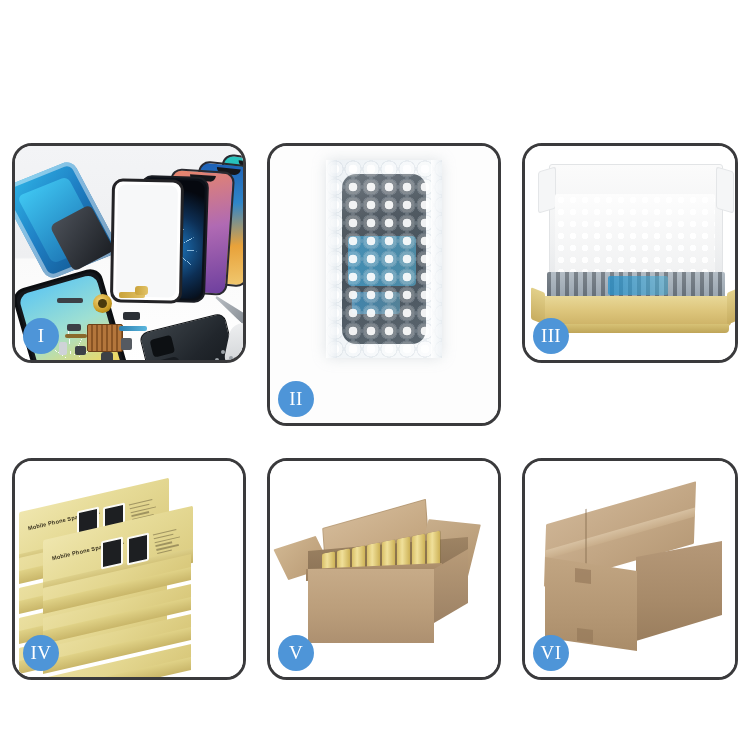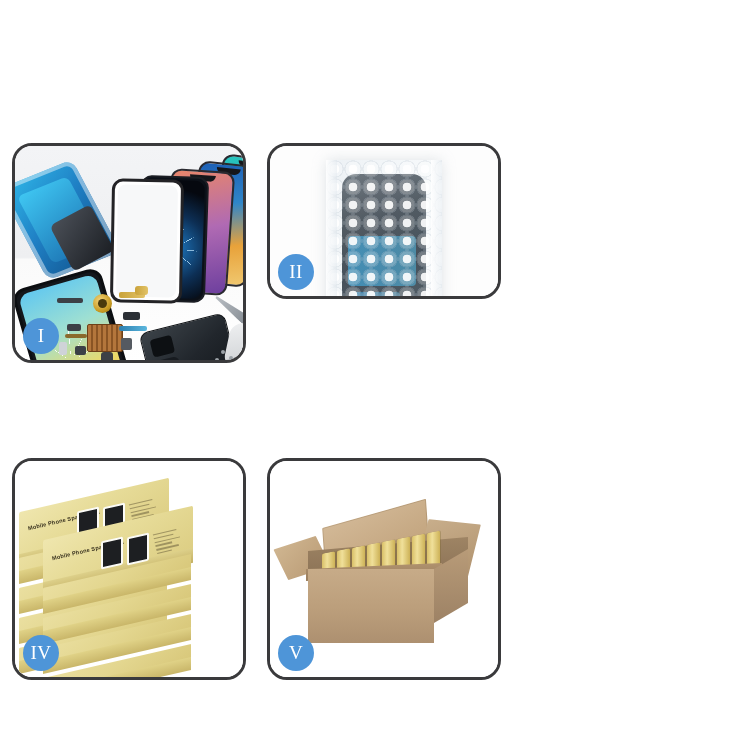--- a/index.html
+++ b/index.html
@@ -348,36 +348,49 @@
         <div class="flexb" style="left:104px;top:180px;width:28px;height:5px;"></div>
         <div class="flexb" style="left:50px;top:188px;width:22px;height:4px;background:#8a6a2c;"></div>
 
         <div class="screw" style="left:206px;top:204px;"></div>
         <div class="screw" style="left:214px;top:210px;"></div>
         <div class="screw" style="left:200px;top:212px;"></div>
       </div>
       <div class="badge">I</div>
     </div>
 
-    <div class="panel" style="left:267px;top:143px;width:234px;height:156px;">
+    <div class="panel" style="left:267px;top:143px;width:234px;height:283px;">
       <div class="scene">
         <div class="p2bg"></div>
         <div class="bagwrap">
           <div class="inner">
             <div class="blueband"></div>
             <div class="blueband2"></div>
           </div>
           <div class="bubbles"></div>
           <div class="bagseam"></div>
           <div class="bagseam r"></div>
         </div>
       </div>
       <div class="badge">II</div>
     </div>
 
+    <div class="panel" style="left:522px;top:143px;width:216px;height:220px;">
+      <div class="scene">
+        <div class="p3bg"></div>
+        <div class="mlid"></div>
+        <div class="mfoam"></div>
+        <div class="mtray">
+          <div class="bl"></div>
+        </div>
+        <div class="mbody"></div>
+        <div class="mflap"></div>
+      </div>
+      <div class="badge">III</div>
+    </div>
 
     <div class="panel" style="left:12px;top:458px;width:234px;height:222px;">
       <div class="scene">
         <div class="p4bg"></div>
 
         <div class="stk" style="left:4px;top:34px;">
           <div class="lidbox" style="left:0;top:0;">
             <div class="lidtop"></div>
             <div class="lidside"></div>
             <div class="lbl" style="left:8px;top:22px;">Mobile Phone Spare Parts</div>
@@ -466,15 +479,30 @@
               <i style="left:105px"></i>
           </div>
           <div class="fl-front"></div>
           <div class="rside"></div>
           <div class="front"></div>
         </div>
       </div>
       <div class="badge">V</div>
     </div>
 
+    <div class="panel" style="left:522px;top:458px;width:216px;height:222px;">
+      <div class="scene">
+        <div class="p6bg"></div>
+        <div class="c6">
+          <div class="top"></div>
+          <div class="toptape"></div>
+          <div class="seam"></div>
+          <div class="rside"></div>
+          <div class="front"></div>
+          <div class="tabA"></div>
+          <div class="tabB"></div>
+        </div>
+      </div>
+      <div class="badge">VI</div>
+    </div>
 
   </div>
 </div>
 
 </body></html>

